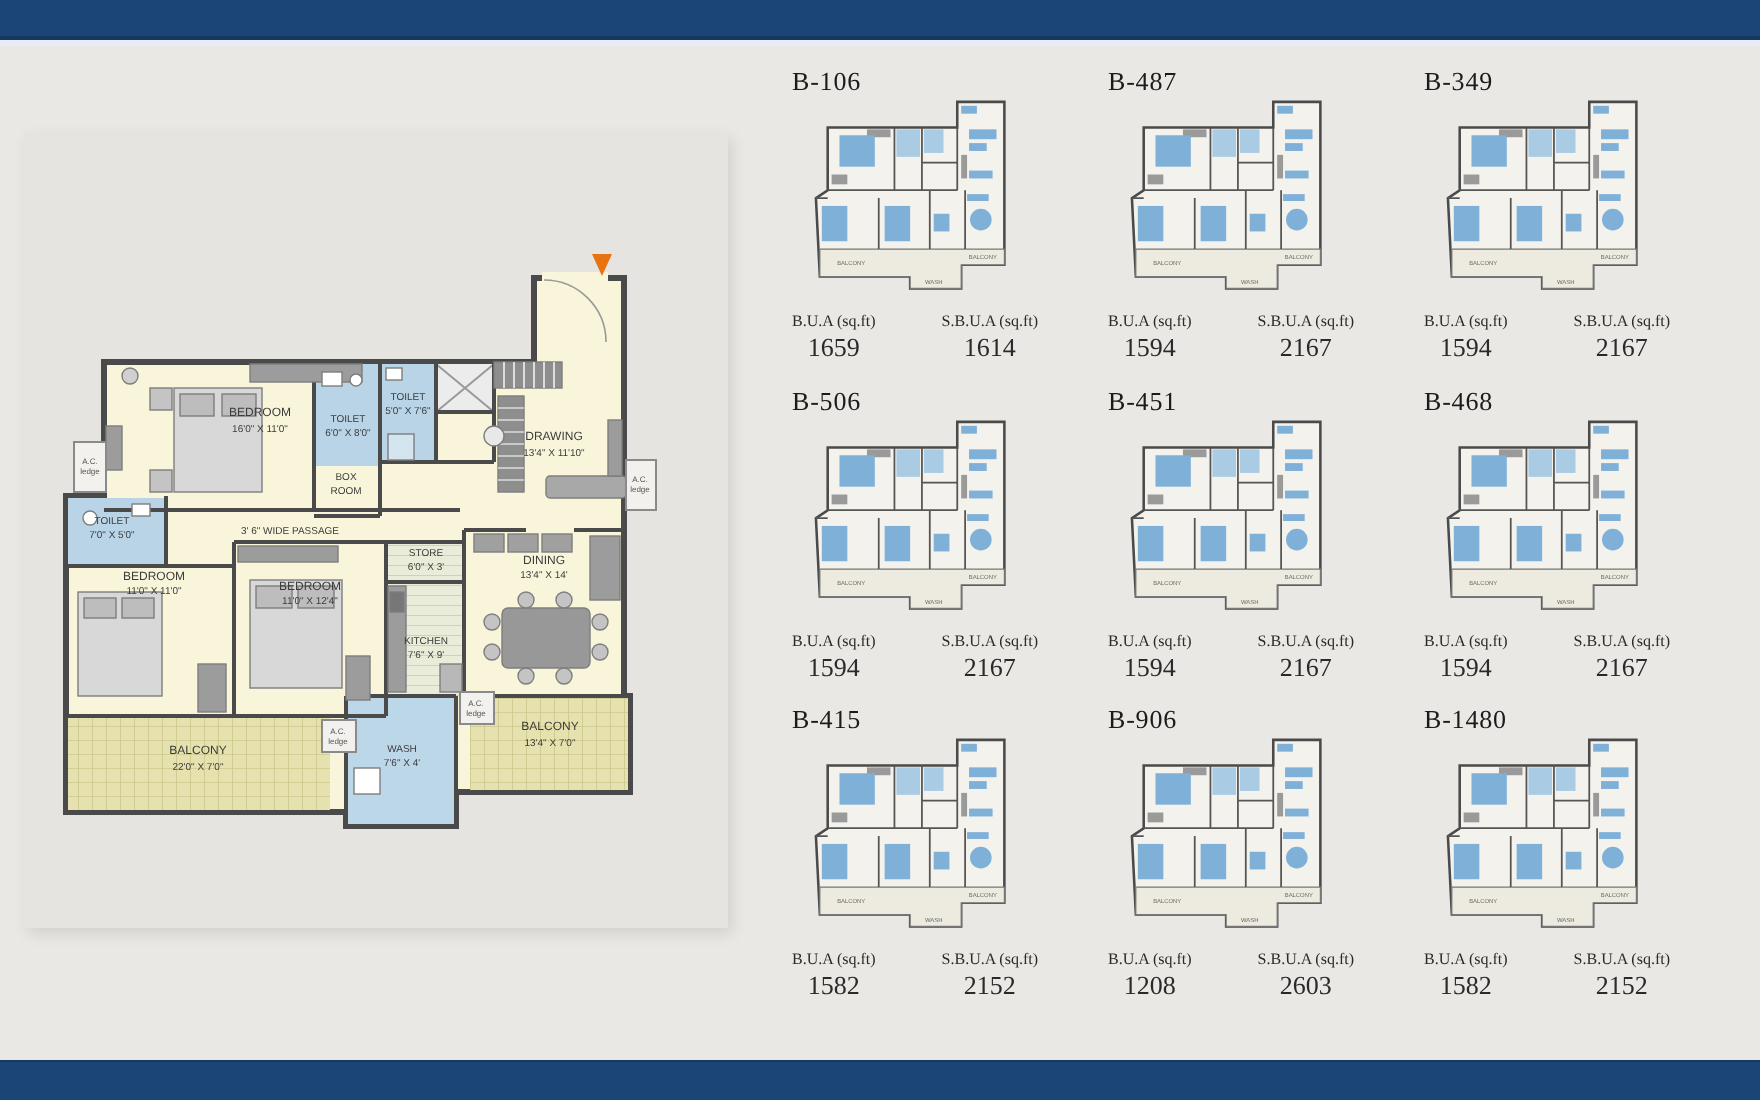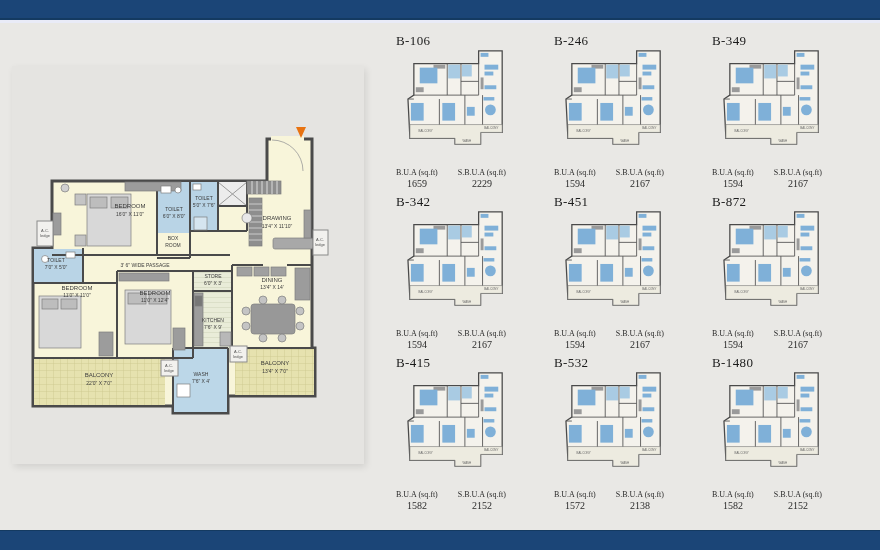--- a/index.html
+++ b/index.html
@@ -13,24 +13,24 @@
   .big-plan{position:absolute;left:25px;top:118px;width:316px;height:306px}
   .big-plan svg{width:100%;height:100%;display:block}
 
   .units-grid{position:absolute;left:396px;top:33px;width:468px;height:474px;
               display:grid;grid-template-columns:repeat(3,1fr);grid-template-rows:repeat(3,1fr);
               column-gap:6px;row-gap:5px}
   .card{display:flex;flex-direction:column;align-items:flex-start}
   .card-title{font-family:"Liberation Serif",serif;font-size:13px;color:#1b1b1b;letter-spacing:.4px;height:15px}
   .mini-plan{width:126px;height:106px}
   .mini-plan svg{width:100%;height:100%;display:block}
-  .stats{display:flex;gap:20px;margin-top:14px}
+  .stats{display:flex;gap:33px;margin-top:2px}
   .stat{text-align:center;font-family:"Liberation Serif",serif;color:#2a2a2a}
   .stat-label{font-size:8px;white-space:nowrap}
-  .stat-value{font-size:10px;margin-top:1px}
+  .stat-value{font-size:13px;margin-top:1px}
 
   
   .rn{font-family:"Liberation Sans",sans-serif;font-size:6px;fill:#3c3c3c}
   .rs{font-family:"Liberation Sans",sans-serif;font-size:5px;fill:#3c3c3c}
   .ac{font-family:"Liberation Sans",sans-serif;font-size:4px;fill:#555}
   .mt{font-family:"Liberation Sans",sans-serif;font-size:3px;fill:#666}
 </style>
 </head>
 <body>
 
@@ -222,26 +222,26 @@
  <text class="mt" x="93" y="83" text-anchor="middle">BALCONY</text>
 </svg>
       </div>
     <div class="stats">
       <div class="stat">
           <div class="stat-label">B.U.A (sq.ft)</div>
         <div class="stat-value">1659</div>
         </div>
       <div class="stat">
           <div class="stat-label">S.B.U.A (sq.ft)</div>
-        <div class="stat-value">2229</div>
-        </div>
-    </div>
-  </div>
-  <div class="card">
-    <div class="card-title">B-246</div>
+        <div class="stat-value">1614</div>
+        </div>
+    </div>
+  </div>
+  <div class="card">
+    <div class="card-title">B-487</div>
     <div class="mini-plan">
         <svg viewBox="0 0 120 108" xmlns="http://www.w3.org/2000/svg">
  <path d="M14,16 L80,16 L80,3 L104,3 L104,86 L82,86 L82,98 L56,98 L56,92 L10,92 L8,52 L14,48 Z" fill="#f4f2ec" stroke="#4a4a4a" stroke-width="1.3"></path>
  <path d="M10,78 L104,78 L104,86 L82,86 L82,98 L56,98 L56,92 L10,92 Z" fill="#edebe0" stroke="#777" stroke-width="0.6"></path>
  <path d="M14,48 H80 M48,16 V48 M62,16 V48 M62,34 H80 M40,52 V78 M66,48 V78 M84,48 V78 M80,16 V48 M8,52 H14" fill="none" stroke="#555" stroke-width="0.9"></path>
  <rect x="34" y="17" width="12" height="4" fill="#9a9a9a"></rect>
  <rect x="16" y="40" width="8" height="5" fill="#9a9a9a"></rect>
  <rect x="82" y="30" width="3" height="12" fill="#9a9a9a"></rect>
  <rect x="20" y="20" width="18" height="16" fill="#7fb0d8"></rect>
  <rect x="49" y="17" width="12" height="14" fill="#a9cbe3"></rect>
@@ -303,21 +303,21 @@
           <div class="stat-label">B.U.A (sq.ft)</div>
         <div class="stat-value">1594</div>
         </div>
       <div class="stat">
           <div class="stat-label">S.B.U.A (sq.ft)</div>
         <div class="stat-value">2167</div>
         </div>
     </div>
   </div>
   <div class="card">
-    <div class="card-title">B-342</div>
+    <div class="card-title">B-506</div>
     <div class="mini-plan">
         <svg viewBox="0 0 120 108" xmlns="http://www.w3.org/2000/svg">
  <path d="M14,16 L80,16 L80,3 L104,3 L104,86 L82,86 L82,98 L56,98 L56,92 L10,92 L8,52 L14,48 Z" fill="#f4f2ec" stroke="#4a4a4a" stroke-width="1.3"></path>
  <path d="M10,78 L104,78 L104,86 L82,86 L82,98 L56,98 L56,92 L10,92 Z" fill="#edebe0" stroke="#777" stroke-width="0.6"></path>
  <path d="M14,48 H80 M48,16 V48 M62,16 V48 M62,34 H80 M40,52 V78 M66,48 V78 M84,48 V78 M80,16 V48 M8,52 H14" fill="none" stroke="#555" stroke-width="0.9"></path>
  <rect x="34" y="17" width="12" height="4" fill="#9a9a9a"></rect>
  <rect x="16" y="40" width="8" height="5" fill="#9a9a9a"></rect>
  <rect x="82" y="30" width="3" height="12" fill="#9a9a9a"></rect>
  <rect x="20" y="20" width="18" height="16" fill="#7fb0d8"></rect>
  <rect x="49" y="17" width="12" height="14" fill="#a9cbe3"></rect>
@@ -379,21 +379,21 @@
           <div class="stat-label">B.U.A (sq.ft)</div>
         <div class="stat-value">1594</div>
         </div>
       <div class="stat">
           <div class="stat-label">S.B.U.A (sq.ft)</div>
         <div class="stat-value">2167</div>
         </div>
     </div>
   </div>
   <div class="card">
-    <div class="card-title">B-872</div>
+    <div class="card-title">B-468</div>
     <div class="mini-plan">
         <svg viewBox="0 0 120 108" xmlns="http://www.w3.org/2000/svg">
  <path d="M14,16 L80,16 L80,3 L104,3 L104,86 L82,86 L82,98 L56,98 L56,92 L10,92 L8,52 L14,48 Z" fill="#f4f2ec" stroke="#4a4a4a" stroke-width="1.3"></path>
  <path d="M10,78 L104,78 L104,86 L82,86 L82,98 L56,98 L56,92 L10,92 Z" fill="#edebe0" stroke="#777" stroke-width="0.6"></path>
  <path d="M14,48 H80 M48,16 V48 M62,16 V48 M62,34 H80 M40,52 V78 M66,48 V78 M84,48 V78 M80,16 V48 M8,52 H14" fill="none" stroke="#555" stroke-width="0.9"></path>
  <rect x="34" y="17" width="12" height="4" fill="#9a9a9a"></rect>
  <rect x="16" y="40" width="8" height="5" fill="#9a9a9a"></rect>
  <rect x="82" y="30" width="3" height="12" fill="#9a9a9a"></rect>
  <rect x="20" y="20" width="18" height="16" fill="#7fb0d8"></rect>
  <rect x="49" y="17" width="12" height="14" fill="#a9cbe3"></rect>
@@ -455,54 +455,54 @@
           <div class="stat-label">B.U.A (sq.ft)</div>
         <div class="stat-value">1582</div>
         </div>
       <div class="stat">
           <div class="stat-label">S.B.U.A (sq.ft)</div>
         <div class="stat-value">2152</div>
         </div>
     </div>
   </div>
   <div class="card">
-    <div class="card-title">B-532</div>
-    <div class="mini-plan">
-        <svg viewBox="0 0 120 108" xmlns="http://www.w3.org/2000/svg">
- <path d="M14,16 L80,16 L80,3 L104,3 L104,86 L82,86 L82,98 L56,98 L56,92 L10,92 L8,52 L14,48 Z" fill="#f4f2ec" stroke="#4a4a4a" stroke-width="1.3"></path>
- <path d="M10,78 L104,78 L104,86 L82,86 L82,98 L56,98 L56,92 L10,92 Z" fill="#edebe0" stroke="#777" stroke-width="0.6"></path>
- <path d="M14,48 H80 M48,16 V48 M62,16 V48 M62,34 H80 M40,52 V78 M66,48 V78 M84,48 V78 M80,16 V48 M8,52 H14" fill="none" stroke="#555" stroke-width="0.9"></path>
- <rect x="34" y="17" width="12" height="4" fill="#9a9a9a"></rect>
- <rect x="16" y="40" width="8" height="5" fill="#9a9a9a"></rect>
- <rect x="82" y="30" width="3" height="12" fill="#9a9a9a"></rect>
- <rect x="20" y="20" width="18" height="16" fill="#7fb0d8"></rect>
- <rect x="49" y="17" width="12" height="14" fill="#a9cbe3"></rect>
- <rect x="63" y="17" width="10" height="12" fill="#a9cbe3"></rect>
- <rect x="86" y="17" width="14" height="5" fill="#7fb0d8"></rect>
- <rect x="86" y="24" width="9" height="4" fill="#7fb0d8"></rect>
- <rect x="86" y="38" width="12" height="4" fill="#7fb0d8"></rect>
- <rect x="82" y="5" width="8" height="4" fill="#7fb0d8"></rect>
- <rect x="11" y="56" width="13" height="18" fill="#7fb0d8"></rect>
- <rect x="43" y="56" width="13" height="18" fill="#7fb0d8"></rect>
- <rect x="68" y="60" width="8" height="9" fill="#7fb0d8"></rect>
- <rect x="85" y="50" width="11" height="3.5" fill="#7fb0d8"></rect>
- <circle cx="92" cy="63" r="5.5" fill="#7fb0d8"></circle>
- <text class="mt" x="26" y="86" text-anchor="middle">BALCONY</text>
- <text class="mt" x="68" y="96" text-anchor="middle">WASH</text>
- <text class="mt" x="93" y="83" text-anchor="middle">BALCONY</text>
-</svg>
-      </div>
-    <div class="stats">
-      <div class="stat">
-          <div class="stat-label">B.U.A (sq.ft)</div>
-        <div class="stat-value">1572</div>
-        </div>
-      <div class="stat">
-          <div class="stat-label">S.B.U.A (sq.ft)</div>
-        <div class="stat-value">2138</div>
+    <div class="card-title">B-906</div>
+    <div class="mini-plan">
+        <svg viewBox="0 0 120 108" xmlns="http://www.w3.org/2000/svg">
+ <path d="M14,16 L80,16 L80,3 L104,3 L104,86 L82,86 L82,98 L56,98 L56,92 L10,92 L8,52 L14,48 Z" fill="#f4f2ec" stroke="#4a4a4a" stroke-width="1.3"></path>
+ <path d="M10,78 L104,78 L104,86 L82,86 L82,98 L56,98 L56,92 L10,92 Z" fill="#edebe0" stroke="#777" stroke-width="0.6"></path>
+ <path d="M14,48 H80 M48,16 V48 M62,16 V48 M62,34 H80 M40,52 V78 M66,48 V78 M84,48 V78 M80,16 V48 M8,52 H14" fill="none" stroke="#555" stroke-width="0.9"></path>
+ <rect x="34" y="17" width="12" height="4" fill="#9a9a9a"></rect>
+ <rect x="16" y="40" width="8" height="5" fill="#9a9a9a"></rect>
+ <rect x="82" y="30" width="3" height="12" fill="#9a9a9a"></rect>
+ <rect x="20" y="20" width="18" height="16" fill="#7fb0d8"></rect>
+ <rect x="49" y="17" width="12" height="14" fill="#a9cbe3"></rect>
+ <rect x="63" y="17" width="10" height="12" fill="#a9cbe3"></rect>
+ <rect x="86" y="17" width="14" height="5" fill="#7fb0d8"></rect>
+ <rect x="86" y="24" width="9" height="4" fill="#7fb0d8"></rect>
+ <rect x="86" y="38" width="12" height="4" fill="#7fb0d8"></rect>
+ <rect x="82" y="5" width="8" height="4" fill="#7fb0d8"></rect>
+ <rect x="11" y="56" width="13" height="18" fill="#7fb0d8"></rect>
+ <rect x="43" y="56" width="13" height="18" fill="#7fb0d8"></rect>
+ <rect x="68" y="60" width="8" height="9" fill="#7fb0d8"></rect>
+ <rect x="85" y="50" width="11" height="3.5" fill="#7fb0d8"></rect>
+ <circle cx="92" cy="63" r="5.5" fill="#7fb0d8"></circle>
+ <text class="mt" x="26" y="86" text-anchor="middle">BALCONY</text>
+ <text class="mt" x="68" y="96" text-anchor="middle">WASH</text>
+ <text class="mt" x="93" y="83" text-anchor="middle">BALCONY</text>
+</svg>
+      </div>
+    <div class="stats">
+      <div class="stat">
+          <div class="stat-label">B.U.A (sq.ft)</div>
+        <div class="stat-value">1208</div>
+        </div>
+      <div class="stat">
+          <div class="stat-label">S.B.U.A (sq.ft)</div>
+        <div class="stat-value">2603</div>
         </div>
     </div>
   </div>
   <div class="card">
     <div class="card-title">B-1480</div>
     <div class="mini-plan">
         <svg viewBox="0 0 120 108" xmlns="http://www.w3.org/2000/svg">
  <path d="M14,16 L80,16 L80,3 L104,3 L104,86 L82,86 L82,98 L56,98 L56,92 L10,92 L8,52 L14,48 Z" fill="#f4f2ec" stroke="#4a4a4a" stroke-width="1.3"></path>
  <path d="M10,78 L104,78 L104,86 L82,86 L82,98 L56,98 L56,92 L10,92 Z" fill="#edebe0" stroke="#777" stroke-width="0.6"></path>
  <path d="M14,48 H80 M48,16 V48 M62,16 V48 M62,34 H80 M40,52 V78 M66,48 V78 M84,48 V78 M80,16 V48 M8,52 H14" fill="none" stroke="#555" stroke-width="0.9"></path>

